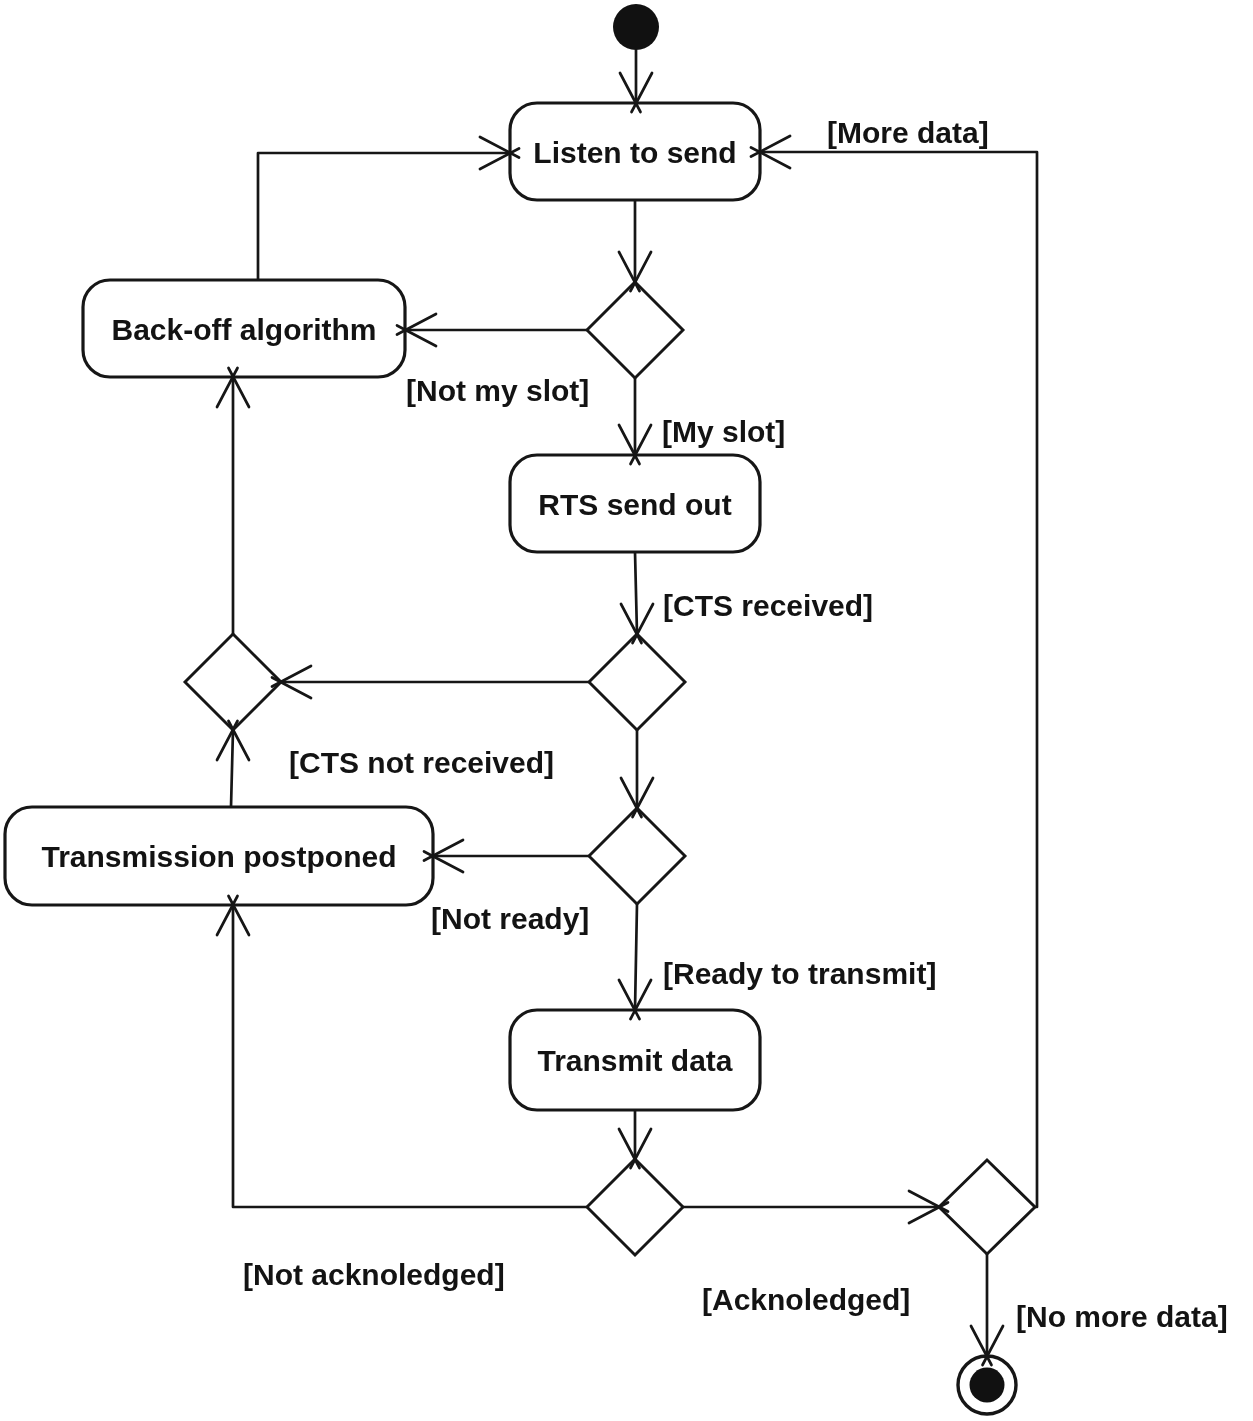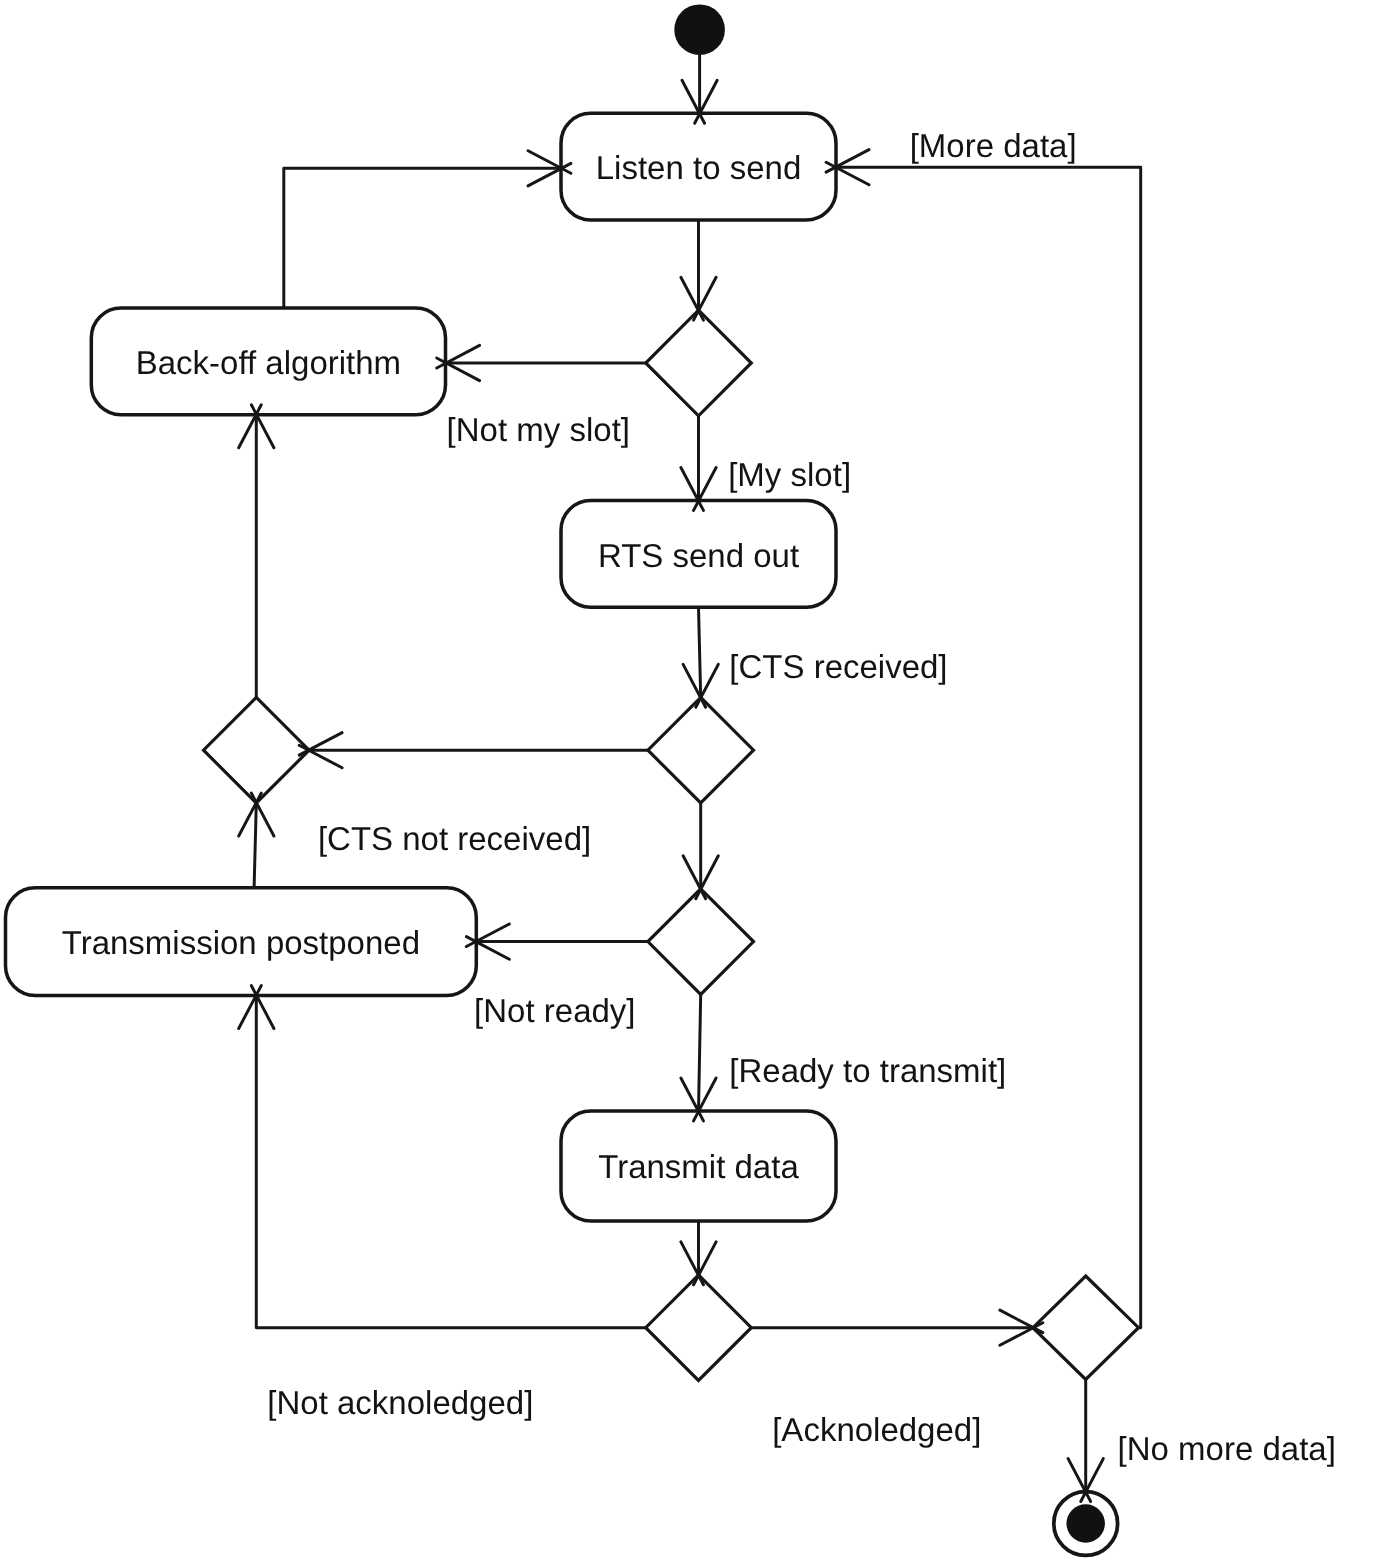--- a/index.html
+++ b/index.html
@@ -6,20 +6,21 @@
     margin: 0;
     padding: 0;
     background: #ffffff;
   }
   .stage {
     position: relative;
     width: 1253px;
     height: 1421px;
     background: #ffffff;
     font-family: "Liberation Sans", sans-serif;
+    font-weight: bold;
   }
   svg { display: block; }
   .edge {
     fill: none;
     stroke: #161616;
     stroke-width: 2.7;
     stroke-linecap: round;
     stroke-linejoin: round;
   }
   .chev line {

